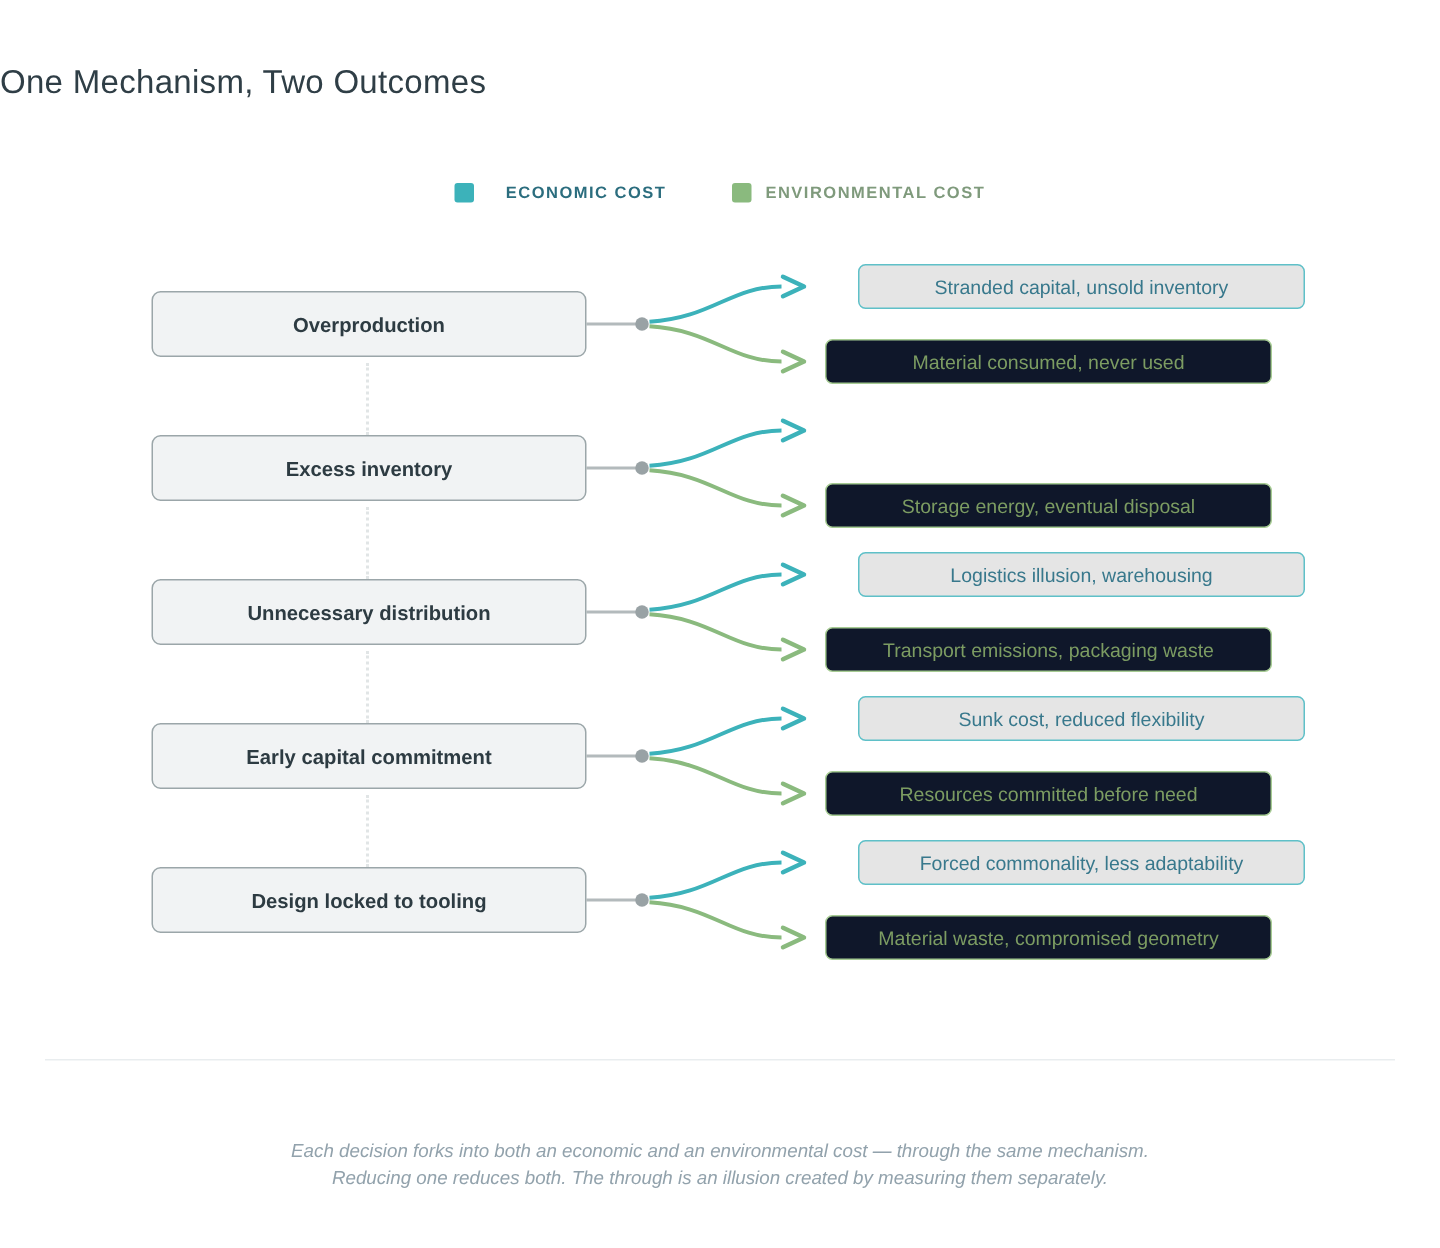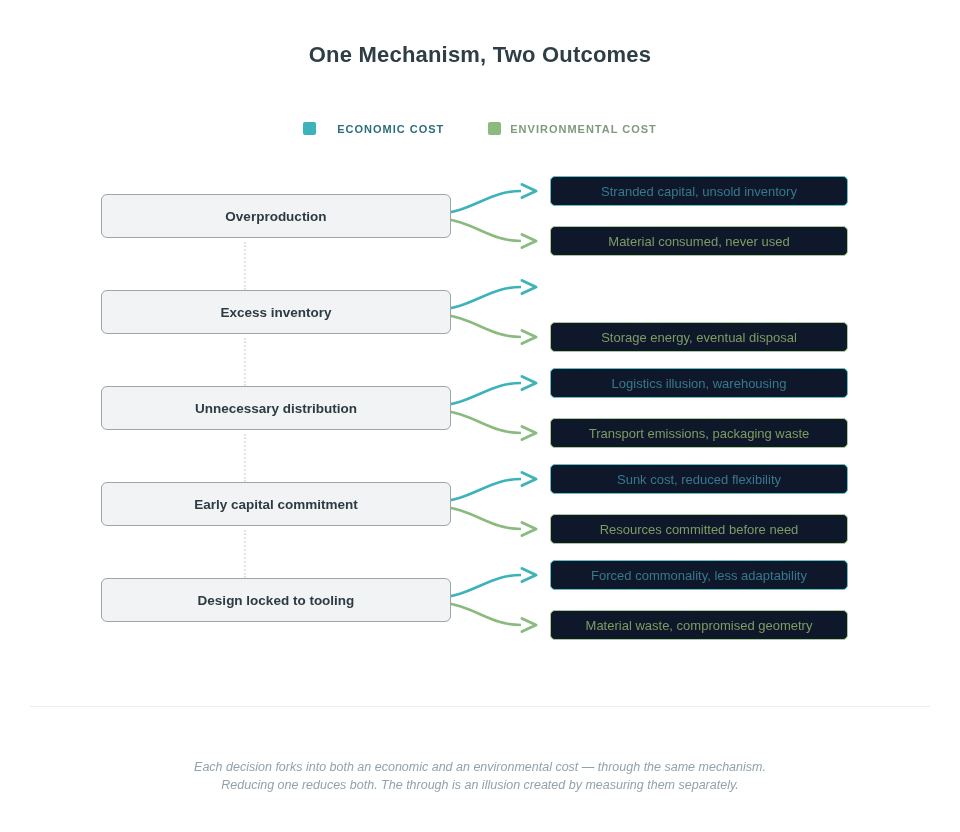--- a/index.html
+++ b/index.html
@@ -8,23 +8,23 @@
   .page {
     position: relative;
     width: 960px;
     height: 832px;
     background: #ffffff;
     overflow: hidden;
   }
   .title {
     position: absolute;
     top: 42px; left: 0; width: 100%;
-    text-align: center;
+    text-align: left;
     font-size: 22px;
-    font-weight: bold;
+    font-weight: normal;
     color: #2f3e46;
     letter-spacing: 0.2px;
   }
   .subtitle {
     position: absolute;
     top: 72px; left: 0; width: 100%;
     text-align: center;
     font-style: italic;
     font-size: 13px;
     color: #90999f;
@@ -53,21 +53,21 @@
     top: 168px; left: 0;
     width: 960px; height: 530px;
   }
   .row {
     position: relative;
     width: 960px; height: 96px;
   }
   .source-box {
     position: absolute;
     left: 101px; top: 26px;
-    width: 350px; height: 44px;
+    width: 290px; height: 44px;
     background: #f1f3f4;
     border: 1.5px solid #9ba6a9;
     border-radius: 6px;
     display: flex;
     align-items: center;
     justify-content: center;
     font-size: 13.5px;
     font-weight: bold;
     color: #2d3b42;
     z-index: 2;
@@ -82,23 +82,24 @@
     left: 550px;
     width: 298px; height: 30px;
     border-radius: 5px;
     display: flex;
     align-items: center;
     justify-content: center;
     font-size: 13px;
   }
   .outcome.economic {
     top: 8px;
-    background: #0f172a;
+    background: #e5e5e5;
     border: 1.5px solid #5fc0c8;
     color: #38788c;
+    margin-left: 22px;
   }
   .outcome.environmental {
     top: 58px;
     background: #0f172a;
     border: 1.5px solid #a6cb93;
     color: #7c9c62;
   }
   .row-link {
     position: absolute;
     left: 244px; top: 74px;

